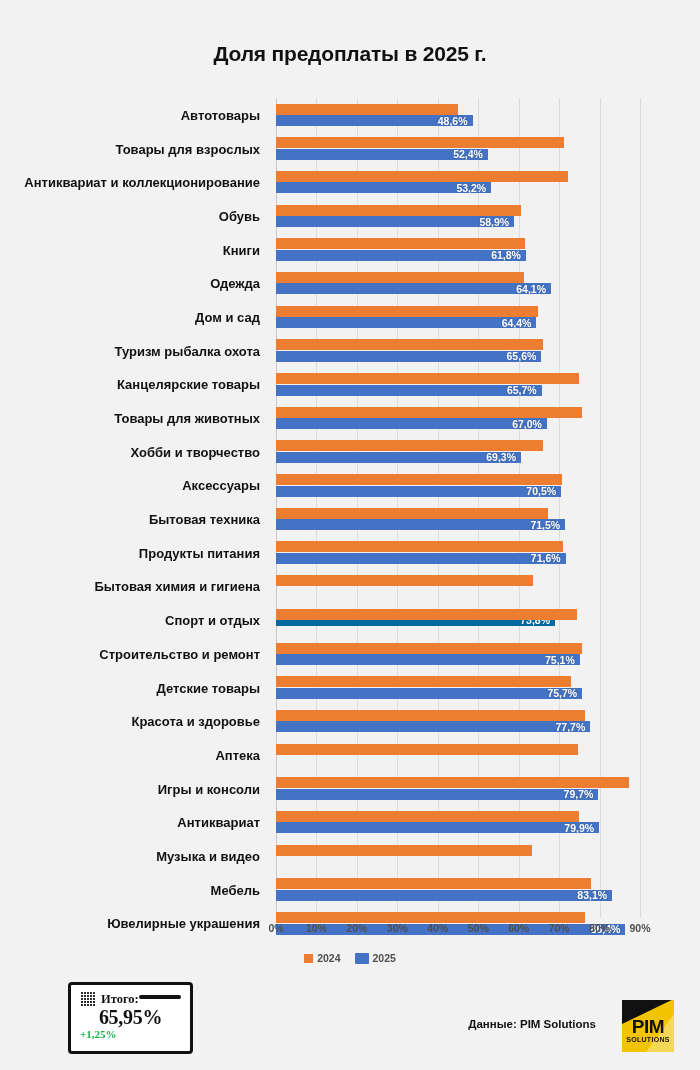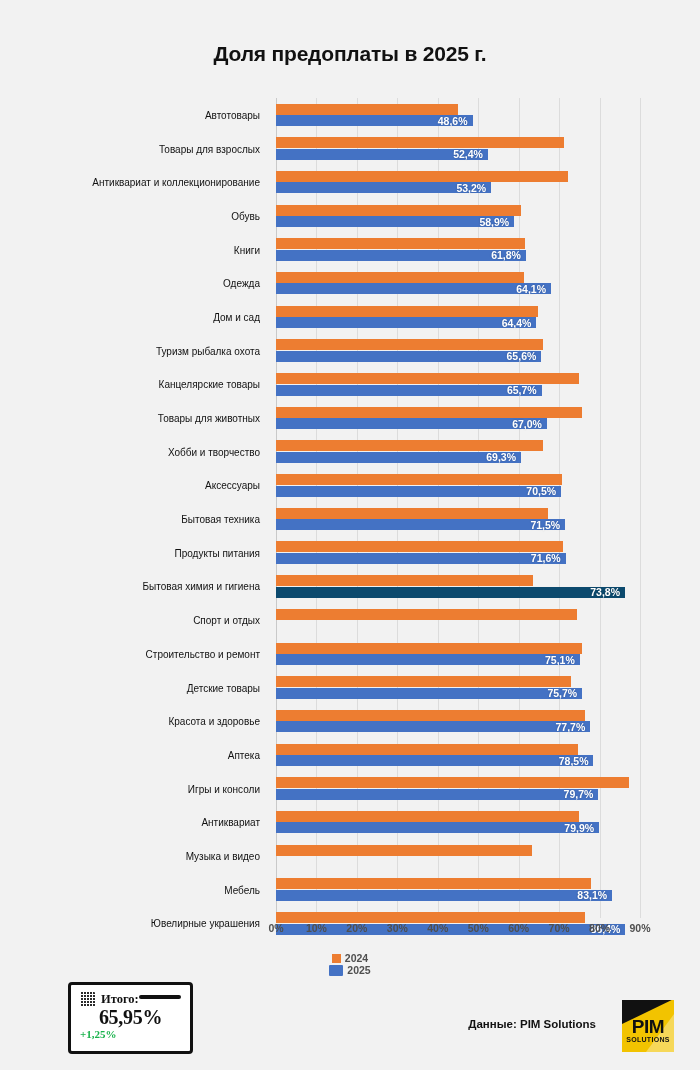--- a/index.html
+++ b/index.html
@@ -41,21 +41,21 @@
   .gridline.first { background: #c9c9c9; }
 
   .row {
     position: relative;
     height: 33.7px;
     width: 100%;
   }
   .cat-label {
     position: absolute; right: 8px;
     top: 50%; transform: translateY(-50%);
-    font-size: 10px; font-weight: normal; color: #111;
+    font-size: 13px; font-weight: bold; color: #111;
     white-space: nowrap;
   }
   .bar {
     position: absolute;
     height: 11px;
     left: 0;
   }
   .bar-2024 { background: #ED7D31; top: 5.5px; }
   .bar-2025 { background: #4472C4; top: 17px; }
   .bar-2025 .val {
@@ -74,21 +74,21 @@
   .xtick {
     position: absolute; top: 0;
     transform: translateX(-50%);
     font-size: 10.5px; color: #4f4f4f; font-weight: bold;
     white-space: nowrap;
   }
 
   
   #legend {
     position: absolute; left: 0; top: 952px; width: 700px;
-    display: flex; justify-content: center; align-items: center; gap: 0; flex-direction: column;
+    display: flex; justify-content: center; align-items: center; gap: 14px;
   }
   .legend-item { display: flex; align-items: center; gap: 4px; }
   .legend-swatch { width: 9px; height: 9px; display: block; }
   .legend-swatch.sw-2024 { background: #ED7D31; }
   .legend-swatch.sw-2025 { background: #4472C4; width: 14px; height: 11px; border-radius: 1px; }
   .legend-label { font-size: 10.5px; color: #4f4f4f; font-weight: bold; }
 
   
   #summary-card {
     position: absolute; left: 68px; top: 982px;
@@ -337,21 +337,21 @@
           </div>
         </div>
         <div class="row">
           <div class="bar bar-2024" style="width: 286.751px; background: rgb(237, 125, 49);"></div>
           <div class="bar bar-2025" style="width: 289.582px; background: rgb(68, 114, 196);">
             <span class="val">71,6%</span>
           </div>
         </div>
         <div class="row">
           <div class="bar bar-2024" style="width: 256.822px; background: rgb(237, 125, 49);"></div>
-          <div class="bar bar-2025" style="width: 349px; background: #0c4a6e;">
+          <div class="bar bar-2025" style="width: 279px; background: #0369a1; margin-top: 28px;">
             <span class="val">73,8%</span>
           </div>
         </div>
         <div class="row">
           <div class="bar bar-2024" style="width: 300.907px; background: rgb(237, 125, 49);"></div>
           <div class="bar bar-2025" style="width: 302.929px; background: rgb(68, 114, 196); margin-top: 31px;">
             <span class="val">74,9%</span>
           </div>
         </div>
         <div class="row">
@@ -367,23 +367,20 @@
           </div>
         </div>
         <div class="row">
           <div class="bar bar-2024" style="width: 308.591px; background: rgb(237, 125, 49);"></div>
           <div class="bar bar-2025" style="width: 314.253px; background: rgb(68, 114, 196);">
             <span class="val">77,7%</span>
           </div>
         </div>
         <div class="row">
           <div class="bar bar-2024" style="width: 302.12px; background: rgb(237, 125, 49);"></div>
-          <div class="bar bar-2025" style="width: 317.489px; background: rgb(68, 114, 196);">
-            <span class="val">78,5%</span>
-          </div>
         </div>
         <div class="row">
           <div class="bar bar-2024" style="width: 353.484px; background: rgb(237, 125, 49);"></div>
           <div class="bar bar-2025" style="width: 322.342px; background: rgb(68, 114, 196);">
             <span class="val">79,7%</span>
           </div>
         </div>
         <div class="row">
           <div class="bar bar-2024" style="width: 303.333px; background: rgb(237, 125, 49);"></div>
           <div class="bar bar-2025" style="width: 323.151px; background: rgb(68, 114, 196);">

